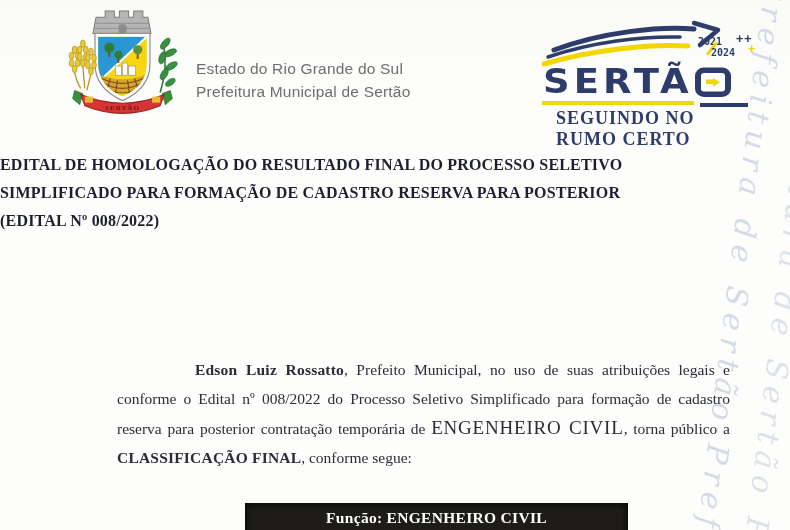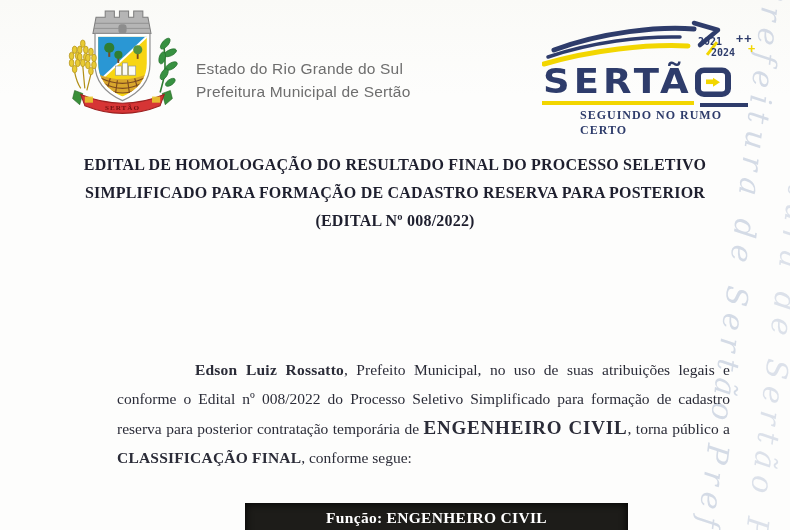--- a/index.html
+++ b/index.html
@@ -43,37 +43,37 @@
     font-size:37px;letter-spacing:4px;color:#2e3c6b;transform:scaleY(.92);transform-origin:top left;}
   .o-box{display:inline-flex;align-items:center;justify-content:center;
     width:24px;height:20px;border:6px solid #2e3c6b;border-radius:9px;background:#fff;margin-left:2px;}
   .o-arrow{display:flex;align-items:center;}
   .o-arrow .bar{width:7px;height:5px;background:#f2d600;}
   .o-arrow .tip{width:0;height:0;border-left:7px solid #f2d600;border-top:5px solid transparent;border-bottom:5px solid transparent;}
   .u-yellow{position:absolute;left:2px;top:81px;width:152px;height:4px;background:#f2d600;}
   .u-navy{position:absolute;left:160px;top:83px;width:48px;height:4px;background:#2e3c6b;}
   .slogan{position:absolute;left:16px;top:88px;
     font-family:"Liberation Serif", serif;font-weight:bold;
-    font-size:12px;letter-spacing:1px;color:#2e3c6b;margin-left:24px;}
+    font-size:18px;letter-spacing:1px;color:#2e3c6b;}
 
   
   .title{
     position:absolute;left:0;top:151px;width:100%;
-    text-align:center;font-weight:bold;color:#1e1f2e;
+    text-align:left;font-weight:bold;color:#1e1f2e;
     font-size:16px;line-height:28px;letter-spacing:.2px;
   }
 
   
   .bodytext{
     position:absolute;left:117px;top:339px;width:613px;
     font-size:15.5px;line-height:29px;color:#2b2c38;
     text-align:justify;text-indent:78px;
   }
   .bodytext b{letter-spacing:.2px;}
-  .role-big{font-weight:bold;font-size:19px;letter-spacing:.8px;}
+  .role-big{font-weight:normal;font-size:19px;letter-spacing:.8px;}
 
   
   .func-bar{
     position:absolute;left:245px;top:503px;width:383px;height:42px;
     background:#1d1c19;box-shadow:inset 0 0 8px #000;
     display:flex;justify-content:center;align-items:flex-start;
   }
   .func-bar span{
     margin-top:6px;color:#ffffff;font-weight:bold;font-size:15.5px;letter-spacing:.3px;
   }

